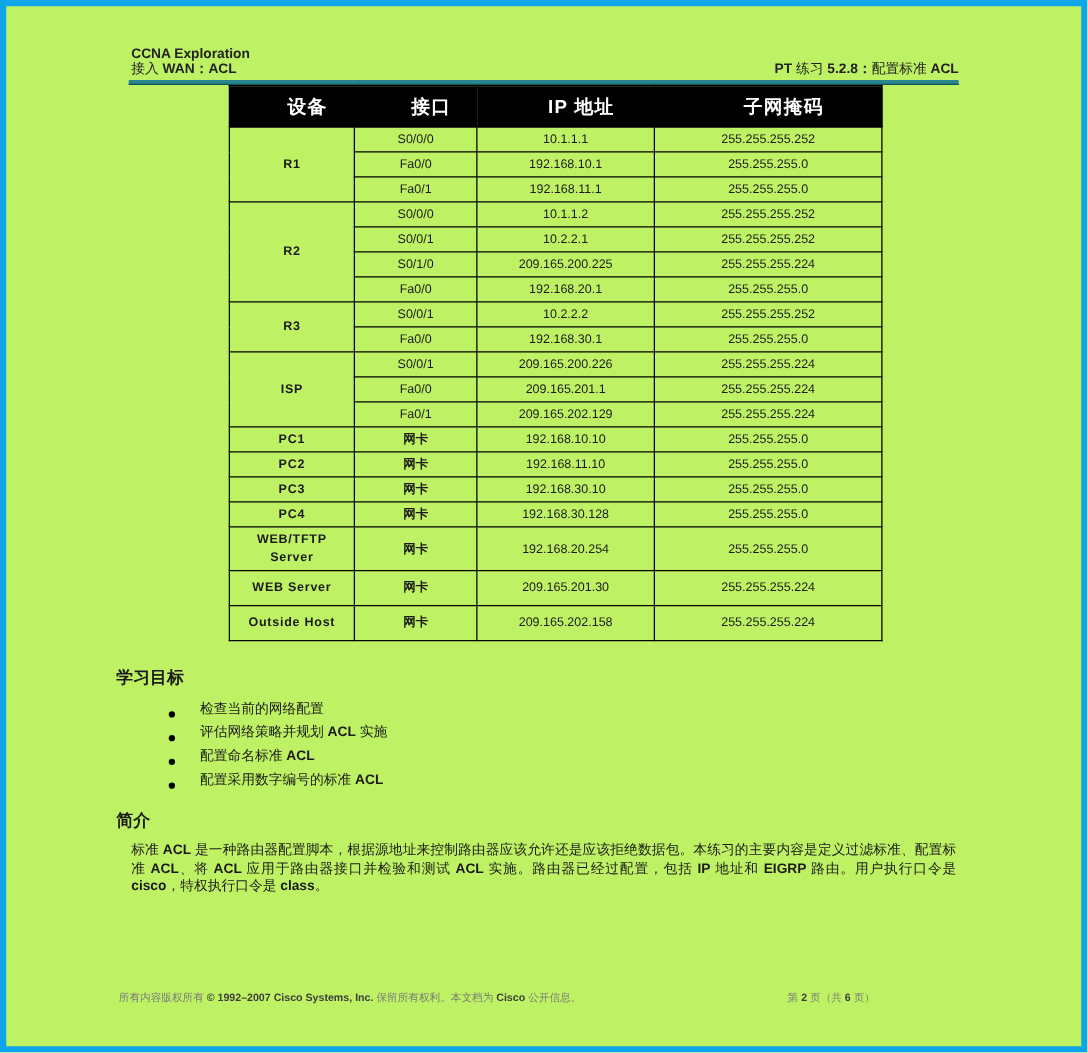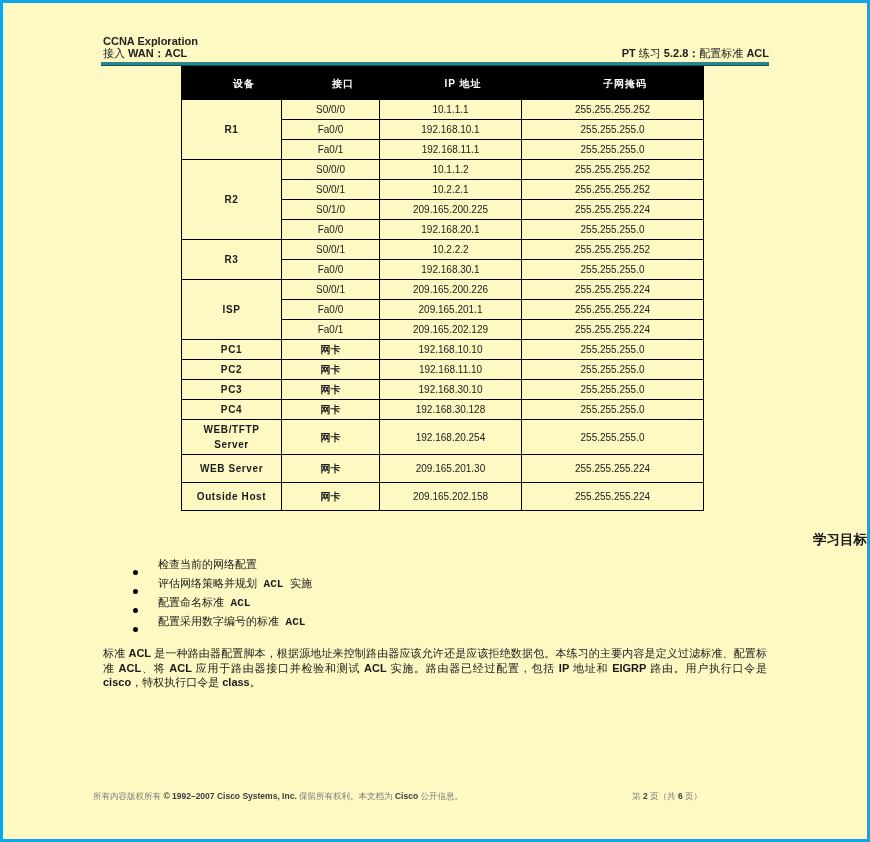--- a/index.html
+++ b/index.html
@@ -1,20 +1,20 @@
 <!DOCTYPE html>
 <html><head>
 <meta charset="utf-8">
 <style>
   html,body{margin:0;padding:0;background:#fff;}
   .page{
     position:relative;
     width:870px;height:842px;
-    background:#fef9c3;
-    border:3px solid #0ea5e9;
+    background:#bef264;
+    border:5px solid #0ea5e9;
     box-sizing:border-box;
     font-family:"Liberation Sans","DejaVu Sans",sans-serif;
     color:#1a1a1a;
     overflow:hidden;
   }
   .b{font-weight:bold;}
 
   
   .header{
     display:flex;justify-content:space-between;align-items:flex-end;
@@ -41,31 +41,31 @@
   }
   table.addr td,table.addr th{
     border:1px solid #000;
     text-align:center;
     vertical-align:middle;
     padding:2px 3px;
     line-height:15px;
   }
   table.addr thead th{
     background:#000;color:#fff;
-    font-weight:bold;height:28px;font-size:10px;
+    font-weight:bold;height:28px;font-size:15px;
     letter-spacing:1px;
     padding-left:28px;
   }
   td.device{font-weight:bold;letter-spacing:0.6px;margin-top:28px;}
   td.iface-cn{font-weight:bold;}
   tr.tall td{padding-top:6px;padding-bottom:6px;}
 
   
   .objectives{margin:20px 0 0 130px;}
-  .obj-item{display:flex;align-items:flex-end;font-size:11px;line-height:19px;font-family:Liberation Mono, monospace;}
+  .obj-item{display:flex;align-items:center;font-size:11px;line-height:19px;}
   .obj-bullet{width:5px;height:5px;border-radius:50%;background:#000;margin:7px 20px 0 0;flex:none;}
 
   
   .intro-wrap{margin-top:14px;}
   .intro-p{
     margin:0 100px 0 100px;
     font-size:11px;line-height:14.5px;
     text-align:justify;
   }
 
@@ -211,21 +211,21 @@
         <tr class="tall">
           <td class="device" rowspan="1">Outside Host</td>
           <td class="iface-cn">网卡</td>
           <td>209.165.202.158</td>
           <td>255.255.255.224</td>
         </tr>
       </tbody>
   </table>
 
   <div class="objectives">
-    <div class="h-sec" style="margin-left:-42px;text-align:right;">学习目标</div>
+    <div class="h-sec" style="margin-left:-42px;">学习目标</div>
     <div>
         <div class="obj-item">
           <span class="obj-bullet"></span>
           <span><span>检查当前的网络配置</span></span>
         </div>
         <div class="obj-item">
           <span class="obj-bullet"></span>
           <span><span>评估网络策略并规划 </span><span class="b">ACL</span><span> 实施</span></span>
         </div>
         <div class="obj-item">
@@ -233,20 +233,21 @@
           <span><span>配置命名标准 </span><span class="b">ACL</span></span>
         </div>
         <div class="obj-item">
           <span class="obj-bullet"></span>
           <span><span>配置采用数字编号的标准 </span><span class="b">ACL</span></span>
         </div>
       </div>
   </div>
 
   <div class="intro-wrap">
+    <div class="h-sec">简介</div>
     <p class="intro-p"><span>标准 </span><span class="b">ACL</span><span> 是一种路由器配置脚本，根据源地址来控制路由器应该允许还是应该拒绝数据包。本练习的主要内容是定义过滤标准、配置标准 </span><span class="b">ACL</span><span>、将 </span><span class="b">ACL</span><span> 应用于路由器接口并检验和测试 </span><span class="b">ACL</span><span> 实施。路由器已经过配置，包括 </span><span class="b">IP</span><span> 地址和 </span><span class="b">EIGRP</span><span> 路由。用户执行口令是 </span><span class="b">cisco</span><span>，特权执行口令是 </span><span class="b">class</span><span>。</span></p>
   </div>
 
   <div class="footer">
     <div><span>所有内容版权所有 </span><span class="b">© 1992–2007 Cisco Systems, Inc.</span><span> 保留所有权利。本文档为 </span><span class="b">Cisco</span><span> 公开信息。</span></div>
     <div><span>第 </span><span class="b">2</span><span> 页（共 </span><span class="b">6</span><span> 页）</span></div>
   </div>
 
 </div>
 

